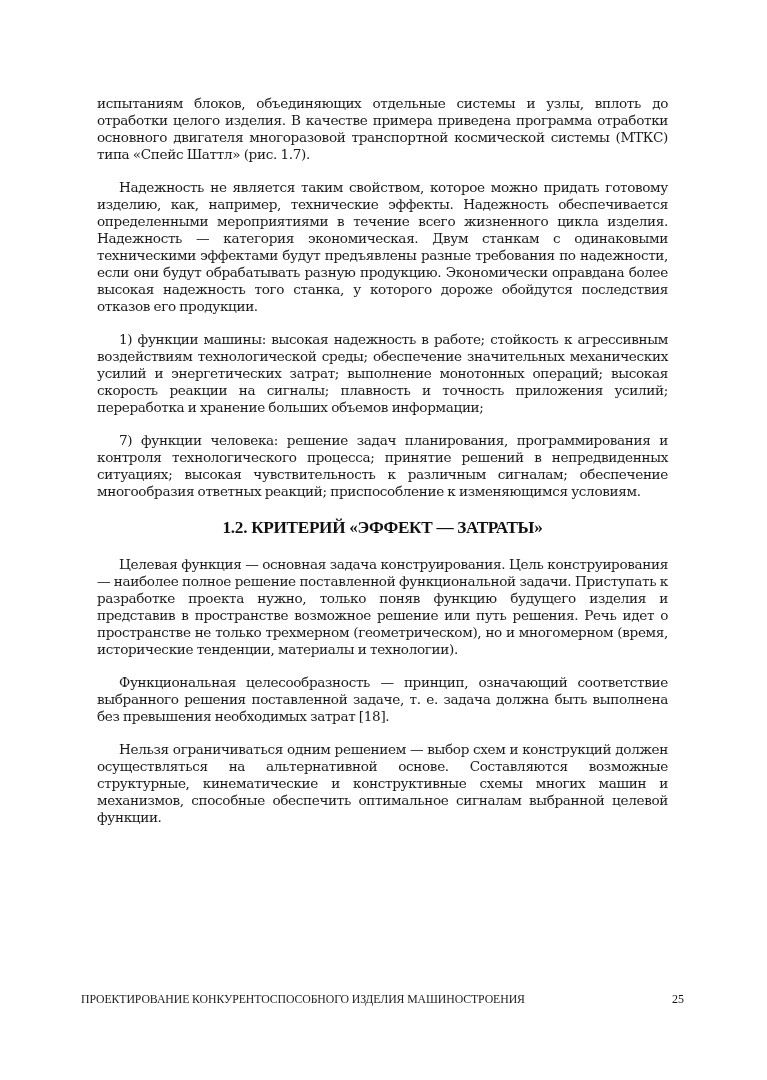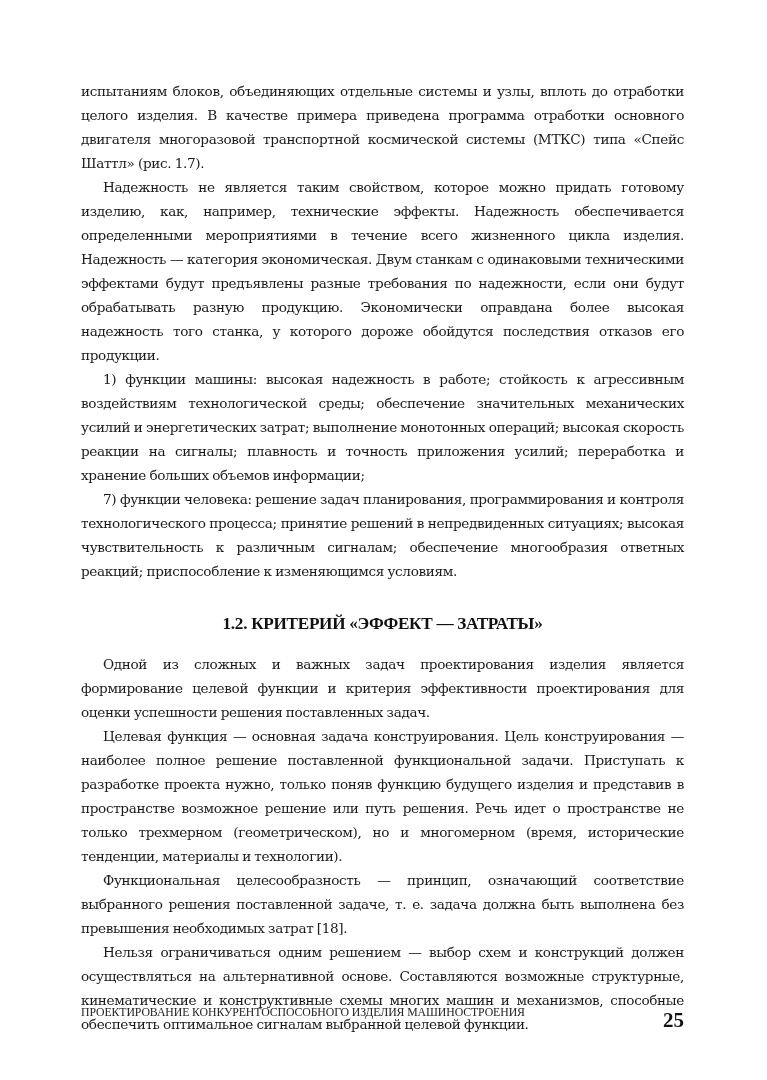--- a/index.html
+++ b/index.html
@@ -16,32 +16,32 @@
       color: #1a1a1a;
     }
     .page {
       position: absolute;
       left: 81px;
       top: 79px;
       width: 603px;
     }
     .p {
       font-size: 13.6px;
-      line-height: 24px;
+      line-height: 17px;
       text-align: justify;
       text-indent: 22px;
-      margin: 0;
+      margin: 16px;
       letter-spacing: -0.35px;
       word-spacing: -0.5px;
       hyphens: manual;
     }
     .p.noindent { text-indent: 0; }
     .em { }
     .heading {
-      margin-top: 31px;
+      margin-top: 18px;
       margin-bottom: 19px;
       text-align: center;
       font-family: "Liberation Serif", "DejaVu Serif", serif;
       font-weight: bold;
       font-size: 17.2px;
       line-height: 19px;
       letter-spacing: -0.3px;
       color: #111;
     }
     .heading span { display: block; }
@@ -55,40 +55,38 @@
       align-items: center;
     }
     .footer-title {
       font-family: "Liberation Serif", "DejaVu Serif", serif;
       font-size: 11.8px;
       letter-spacing: -0.1px;
       color: #222;
     }
     .page-number {
       font-family: "Liberation Serif", "DejaVu Serif", serif;
-      font-weight: bold;
-      font-size: 21px;
+      font-weight: normal;
+      font-size: 12px;
       color: #111;
-      margin-top: 16px;
     }
   </style>
 </head>
 <body>
 
 <div class="page">
   <p class="p noindent">испытаниям блоков, объединяющих отдельные системы и узлы, вплоть до отработки целого изделия. В качестве примера приведена программа отработки основного двигателя многоразовой транспортной космической системы (МТКС) типа «Спейс Шаттл» (рис. 1.7).</p>
   <p class="p">Надежность не является таким свойством, которое можно придать готовому изделию, как, например, технические эффекты. Надежность обеспечивается определенными мероприятиями в течение всего жизненного цикла изделия. Надежность — категория экономическая. Двум станкам с одинаковыми техническими эффектами будут предъявлены разные требования по надежности, если они будут обрабатывать разную продукцию. Экономически оправдана более высокая надежность того станка, у которого дороже обойдутся последствия отказов его продукции.</p>
   <p class="p">1) функции машины: высокая надежность в работе; стойкость к агрессивным воздействиям технологической среды; обеспечение значительных механических усилий и энергетических затрат; выполнение монотонных операций; высокая скорость реакции на сигналы; плавность и точность приложения усилий; переработка и хранение больших объемов информации;</p>
   <p class="p">7) функции человека: решение задач планирования, программирования и контроля технологического процесса; принятие решений в непредвиденных ситуациях; высокая чувствительность к различным сигналам; обеспечение многообразия ответных реакций; приспособление к изменяющимся условиям.</p>
 
   <h2 class="heading">
     <span>1.2. КРИТЕРИЙ «ЭФФЕКТ — ЗАТРАТЫ»</span>
   </h2>
 
-  <p class="p">Одной из сложных и важных задач проектирования изделия является формирование целевой функции и критерия эффективности проектирования для оценки успешности решения поставленных задач.</p>
   <p class="p"><span class="em">Целевая функция</span><span> — основная задача конструирования. Цель конструирования — наиболее полное решение поставленной функциональной задачи. Приступать к разработке проекта нужно, только поняв функцию будущего изделия и представив в пространстве возможное решение или путь решения. Речь идет о пространстве не только трехмерном (геометрическом), но и многомерном (время, исторические тенденции, материалы и технологии).</span></p>
   <p class="p"><span class="em">Функциональная целесообразность</span><span> — принцип, означающий соответствие выбранного решения поставленной задаче, т. е. задача должна быть выполнена без превышения необходимых затрат [18].</span></p>
   <p class="p">Нельзя ограничиваться одним решением — выбор схем и конструкций должен осуществляться на альтернативной основе. Составляются возможные структурные, кинематические и конструктивные схемы многих машин и механизмов, способные обеспечить оптимальное сигналам выбранной целевой функции.</p>
 </div>
 
 <div class="footer">
   <span class="footer-title">ПРОЕКТИРОВАНИЕ КОНКУРЕНТОСПОСОБНОГО ИЗДЕЛИЯ МАШИНОСТРОЕНИЯ</span>
   <span class="page-number">25</span>
 </div>
 

